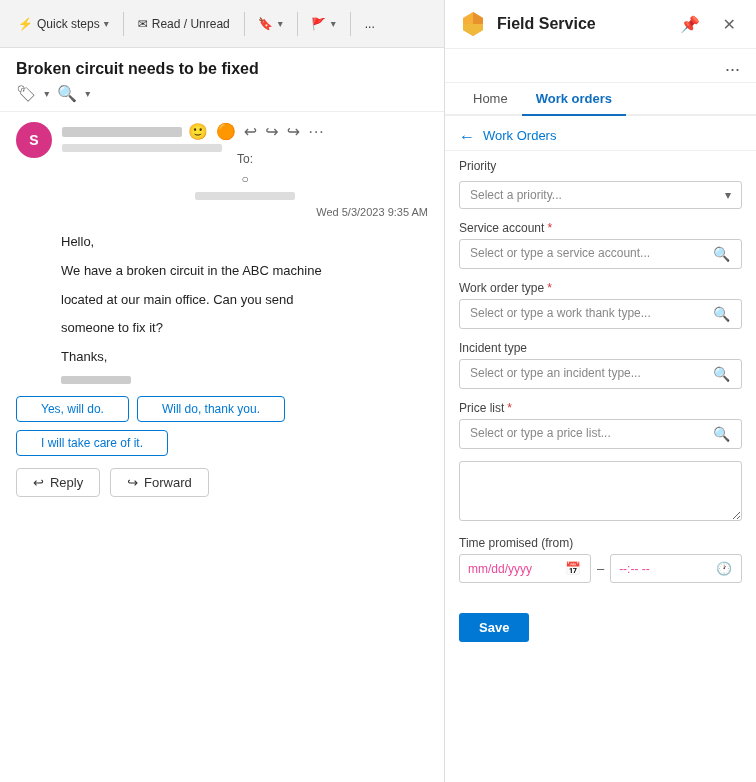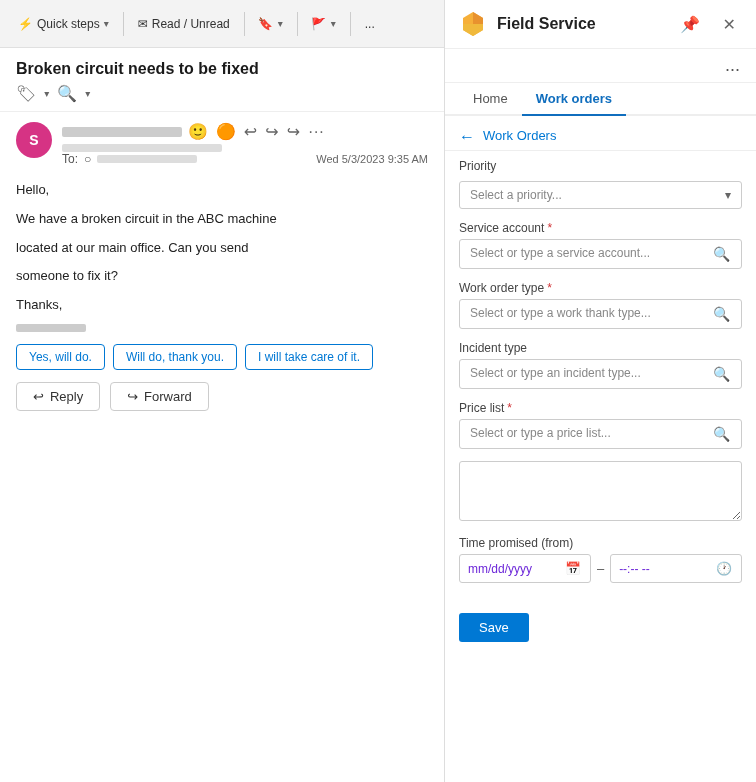--- a/index.html
+++ b/index.html
@@ -20,28 +20,28 @@
 
     .email-body { flex: 1; overflow-y: auto; padding: 10px 16px; }
     .email-header { display: flex; align-items: flex-start; gap: 10px; margin-bottom: 12px; }
     .avatar { width: 36px; height: 36px; border-radius: 50%; background: #d63384; display: flex; align-items: center; justify-content: center; color: white; font-weight: bold; font-size: 14px; flex-shrink: 0; }
     .email-meta { flex: 1; }
     .sender-row { display: flex; align-items: center; gap: 6px; margin-bottom: 2px; }
     .sender-name-blur { width: 120px; height: 10px; background: #ccc; border-radius: 2px; }
     .sender-email-blur { width: 160px; height: 8px; background: #ddd; border-radius: 2px; margin-top: 3px; }
     .email-meta-icons { display: flex; align-items: center; gap: 8px; }
     .meta-icon { font-size: 16px; color: #666; cursor: pointer; }
-    .to-row { display: flex; align-items: center; gap: 6px; font-size: 12px; color: #555; margin-bottom: 2px; }
+    .to-row { display: flex; align-items: center; gap: 6px; font-size: 12px; color: #555; margin-bottom: 2px; flex-direction: column; }
     .to-blur { width: 100px; height: 8px; background: #ddd; border-radius: 2px; }
     .date-text { margin-left: auto; font-size: 11px; color: #666; }
-    .email-content { font-size: 13px; color: #222; line-height: 1.6; }
+    .email-content { font-size: 13px; color: #222; line-height: 1.6; margin-left: 45px; }
     .email-content p { margin-bottom: 8px; }
 
     .quick-replies { display: flex; flex-wrap: wrap; gap: 8px; margin: 12px 0; }
-    .quick-reply-btn { padding: 5px 12px; border: 1px solid #0078d4; background: white; color: #0078d4; border-radius: 4px; cursor: pointer; font-size: 12px; }
+    .quick-reply-btn { padding: 5px 24px; border: 1px solid #0078d4; background: white; color: #0078d4; border-radius: 4px; cursor: pointer; font-size: 12px; }
 
     .reply-forward { display: flex; gap: 10px; margin-top: 8px; }
     .rf-btn { display: flex; align-items: center; gap: 6px; padding: 6px 16px; border: 1px solid #ccc; background: white; border-radius: 4px; cursor: pointer; font-size: 13px; color: #333; }
 
     
     .right-panel { flex: 1; display: flex; flex-direction: column; background: #fff; }
 
     .right-header { display: flex; align-items: center; padding: 10px 14px; border-bottom: 1px solid #eee; gap: 10px; }
     .field-service-icon { width: 28px; height: 28px; position: relative; }
     .right-header-title { font-size: 16px; font-weight: 600; color: #222; flex: 1; }
@@ -67,24 +67,24 @@
     .field-label { font-size: 12px; color: #444; margin-bottom: 4px; display: flex; align-items: center; gap: 3px; }
     .required { color: #d13438; }
     .field-select { width: 100%; padding: 6px 10px; border: 1px solid #ccc; border-radius: 3px; font-size: 12px; color: #888; background: white; display: flex; align-items: center; justify-content: space-between; cursor: pointer; margin-top: 8px; }
     .field-input-search { width: 100%; padding: 6px 10px; border: 1px solid #ccc; border-radius: 3px; font-size: 12px; color: #888; background: white; display: flex; align-items: flex-start; justify-content: space-between; cursor: pointer; }
     .search-icon-sm { color: #666; font-size: 14px; }
     .chevron-down { color: #666; font-size: 12px; }
 
     .summary-textarea { width: 100%; height: 60px; border: 1px solid #ccc; border-radius: 3px; padding: 6px 10px; font-size: 12px; resize: vertical; }
 
     .time-row { display: flex; align-items: center; gap: 6px; }
-    .time-input { flex: 1; padding: 6px 8px; border: 1px solid #ccc; border-radius: 3px; font-size: 12px; color: #6d28d9; display: flex; align-items: center; justify-content: space-between; }
+    .time-input { flex: 1; padding: 6px 8px; border: 1px solid #ccc; border-radius: 3px; font-size: 12px; color: #ec4899; display: flex; align-items: center; justify-content: space-between; }
     .time-dash { color: #555; }
 
-    .save-btn { margin: 10px 14px 14px; padding: 7px 20px; background: #0078d4; color: white; border: none; border-radius: 3px; cursor: pointer; font-size: 13px; font-weight: 400; }
+    .save-btn { margin: 10px 14px 14px; padding: 7px 20px; background: #0078d4; color: white; border: none; border-radius: 3px; cursor: pointer; font-size: 13px; font-weight: 700; }
   </style>
 </head>
 <body>
 
 <div class="left-panel">
 
   <div class="toolbar">
     <button class="toolbar-btn">
       <span>⚡</span>
       <span>Quick steps</span>

